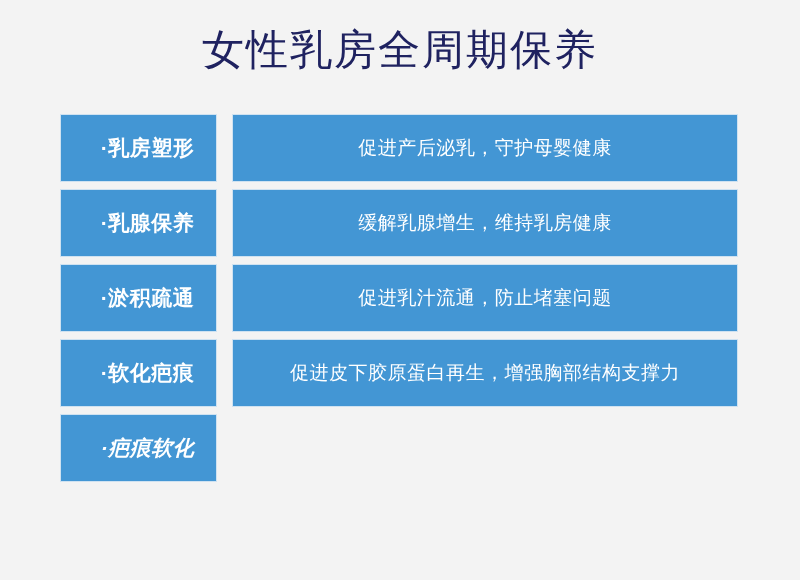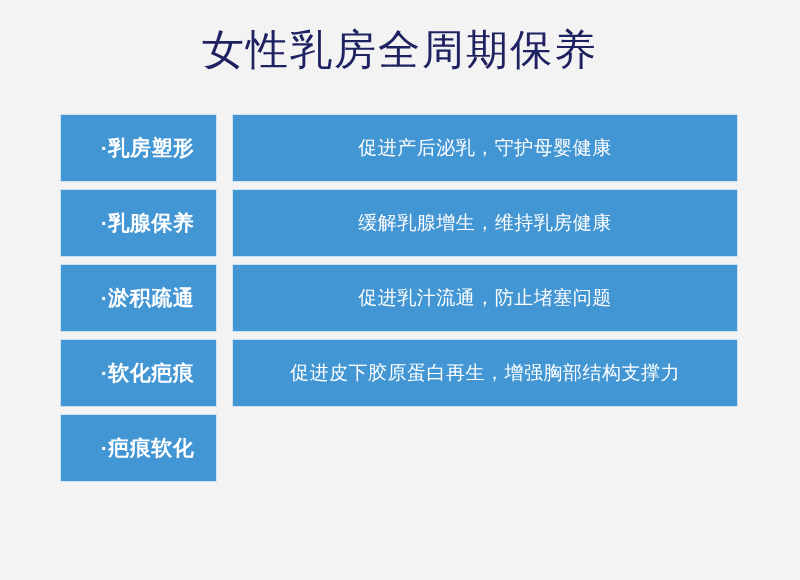--- a/index.html
+++ b/index.html
@@ -40,20 +40,21 @@
     width: 678px;
   }
   .row {
     display: flex;
     align-items: stretch;
     height: 68px;
     margin-bottom: 7px;
   }
   .row:last-child {
     margin-bottom: 0;
+    font-style: italic;
   }
   .cell {
     background: #4396d4;
     border: 1px solid #cfe2f1;
     box-sizing: border-box;
     display: flex;
     align-items: center;
     color: #ffffff;
   }
   .cell-label {

